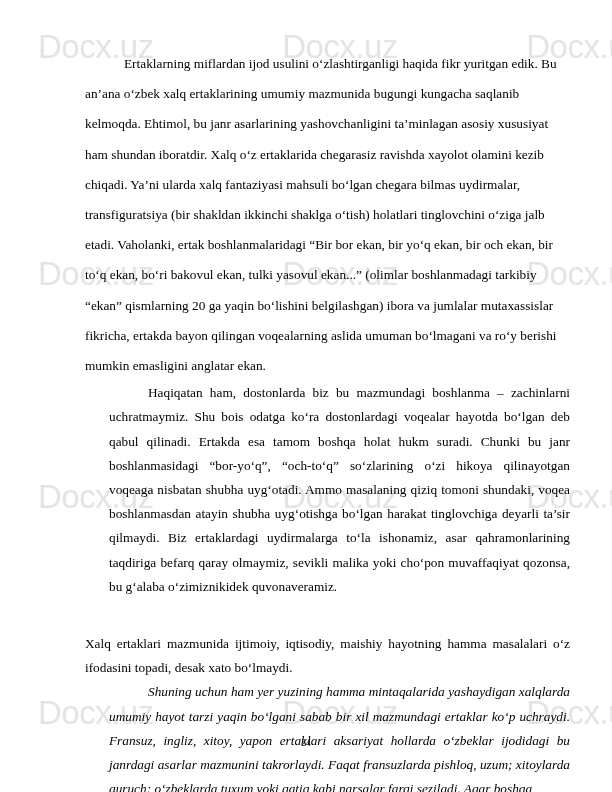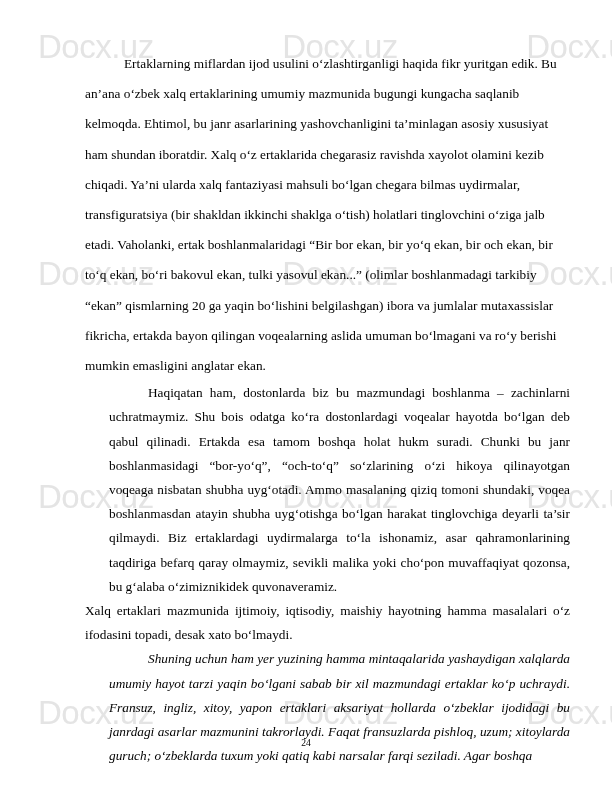--- a/index.html
+++ b/index.html
@@ -74,20 +74,21 @@
   .p-just {
     line-height: 24.2px;
     text-align: justify;
     text-indent: 39px;
     margin-left: 24px;
   }
   .p-just-noindent {
     line-height: 24.2px;
     text-align: justify;
     text-indent: 0;
+    margin-top: 33px;
   }
   .p-just:last-child, .p-just-noindent:last-child {
     text-align-last: left;
     font-style: italic;
   }
 
   
   #page-number {
     position: absolute;
     left: 0;

